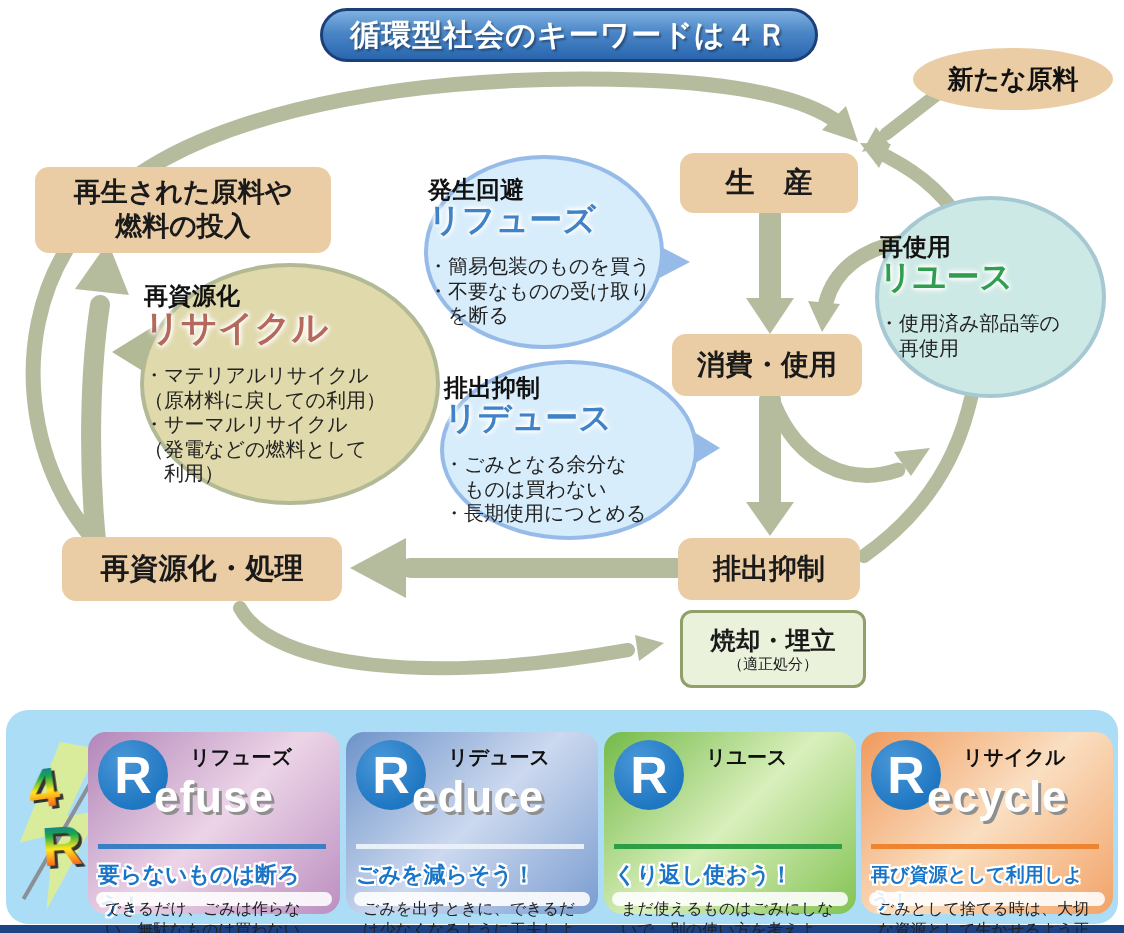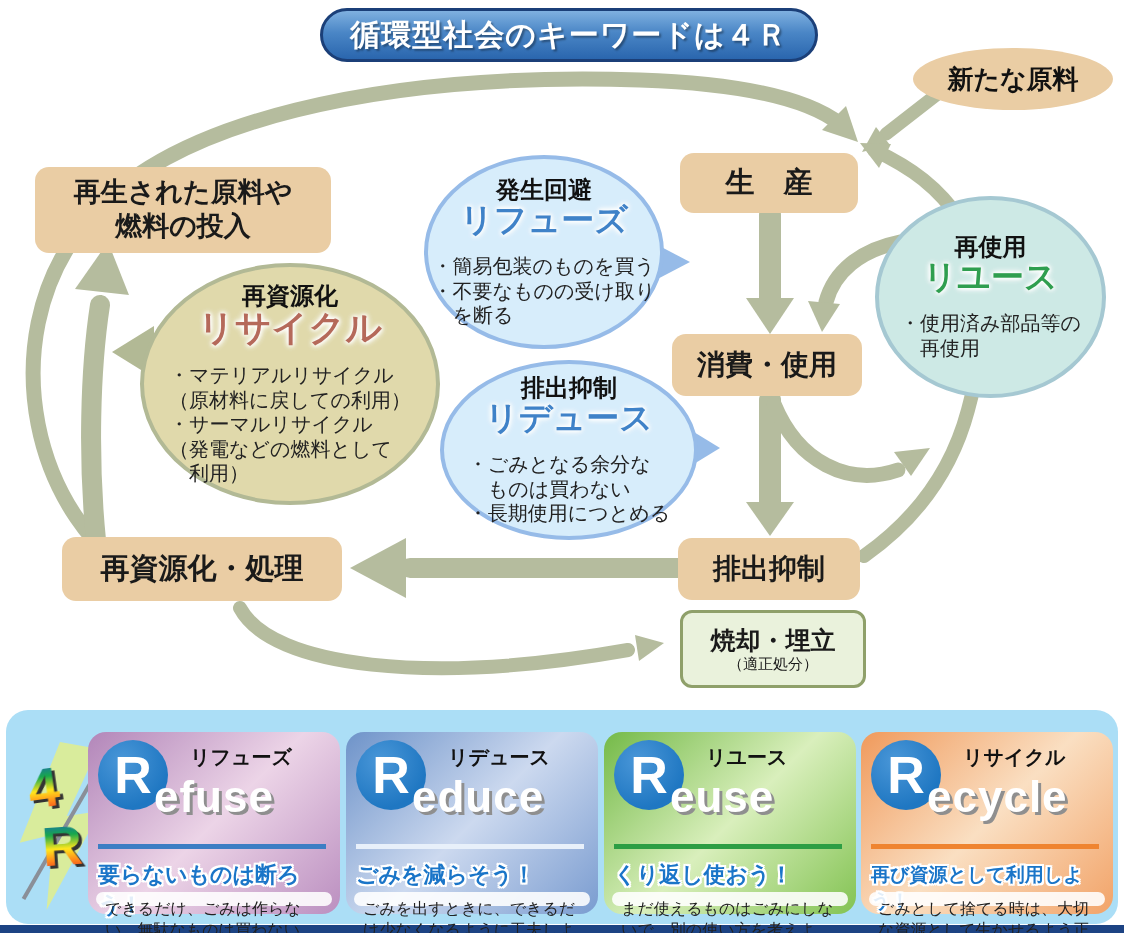--- a/index.html
+++ b/index.html
@@ -4,21 +4,21 @@
 <style>
   html,body{margin:0;padding:0;background:#fff;}
   body{width:1124px;height:933px;position:relative;overflow:hidden;
        font-family:"Liberation Sans","DejaVu Sans",sans-serif;}
   .stage{position:absolute;inset:0;}
 
   
   #arrow-layer{position:absolute;left:0;top:0;z-index:1;}
   .pointer{position:absolute;width:0;height:0;z-index:2;}
   .bubble{position:absolute;z-index:3;border-radius:50%;
-          display:flex;flex-direction:column;align-items:center;justify-content:center;}
+          display:flex;flex-direction:column;align-items:flex-start;justify-content:center;}
   .tanbox{position:absolute;z-index:4;background:#eacda4;border-radius:14px;
           display:flex;flex-direction:column;align-items:center;justify-content:center;
           color:#1a1a1a;font-weight:bold;text-align:center;white-space:pre-line;}
 
   
   .banner{position:absolute;left:320px;top:8px;width:492px;height:48px;z-index:5;
           background:linear-gradient(180deg,#7fb0e0 0%,#4a86c6 45%,#2a66ae 100%);
           border:3px solid #1b3f78;border-radius:27px;
           display:flex;align-items:center;justify-content:center;
           color:#fff;font-size:30px;font-weight:bold;letter-spacing:1px;
@@ -204,21 +204,20 @@
     <div class="r-circle">R</div>
     <div class="card-kana">リデュース</div>
     <div class="card-eng">educe</div>
     <div class="card-line"></div>
     <div class="card-headline">ごみを減らそう！</div>
     <div class="card-body">ごみを出すときに、できるだけ少なくなるように工夫しよう。</div>
   </div>
   <div class="card card-reuse">
     <div class="r-circle">R</div>
     <div class="card-kana">リユース</div>
-    <div class="card-eng">euse</div>
     <div class="card-line"></div>
     <div class="card-headline">くり返し使おう！</div>
     <div class="card-body">まだ使えるものはごみにしないで、別の使い方を考えよう。</div>
   </div>
   <div class="card card-recycle">
     <div class="r-circle">R</div>
     <div class="card-kana">リサイクル</div>
     <div class="card-eng">ecycle</div>
     <div class="card-line"></div>
     <div class="card-headline">再び資源として利用しよう！</div>

